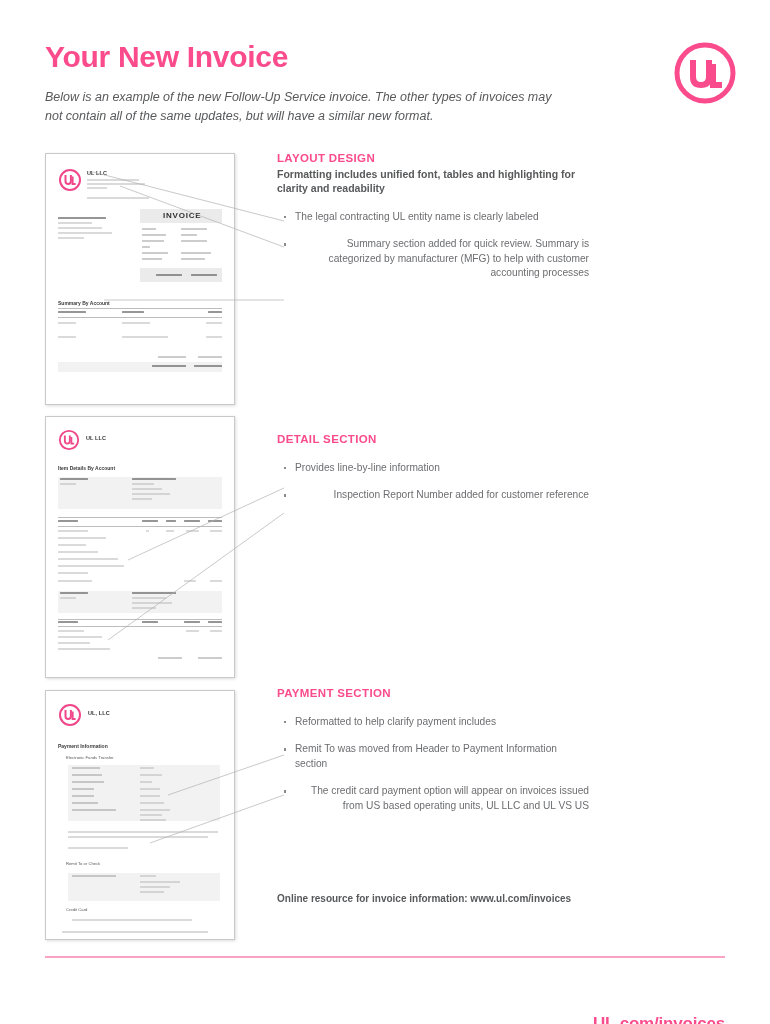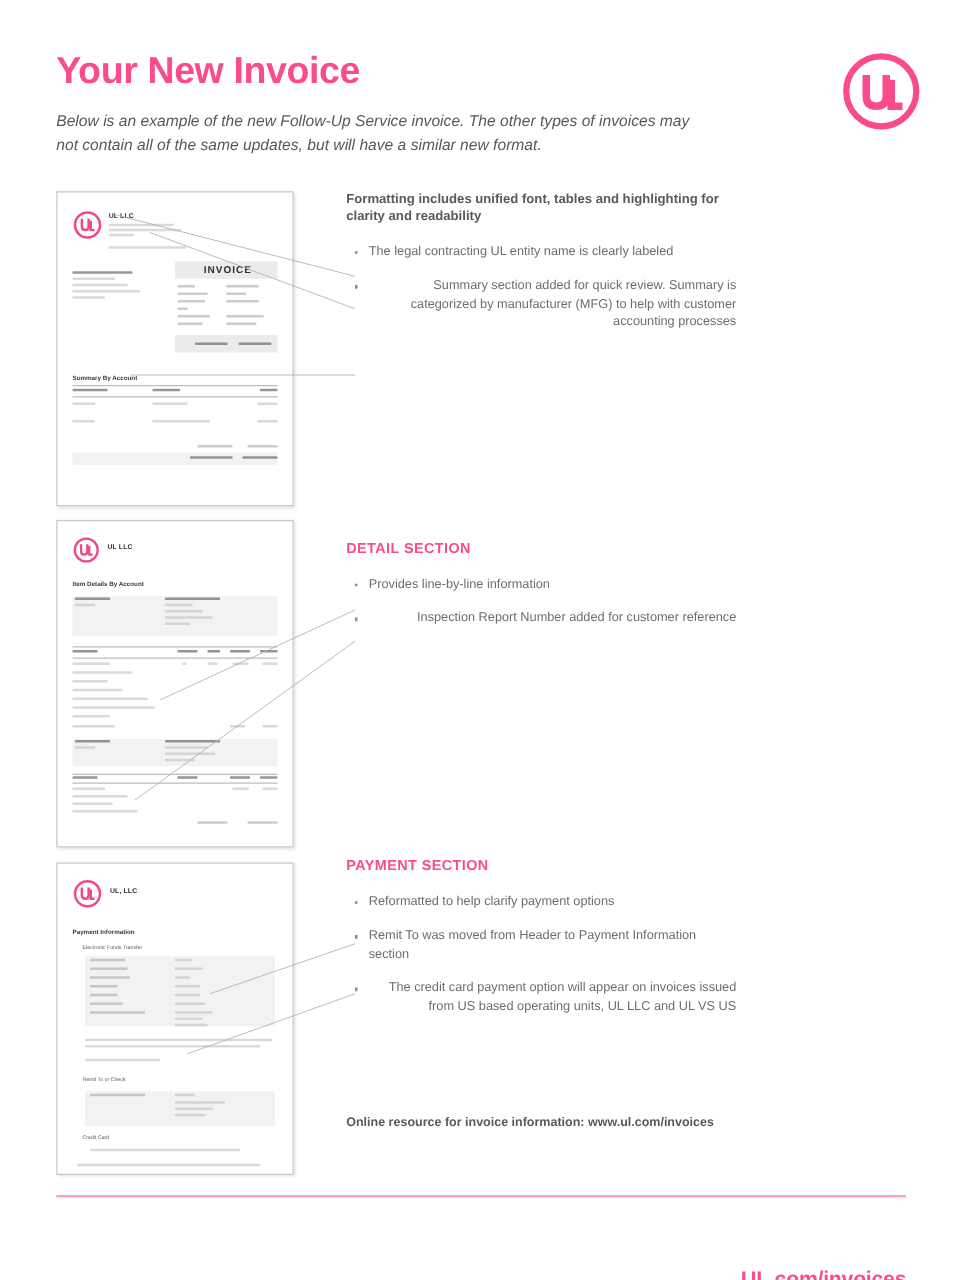--- a/index.html
+++ b/index.html
@@ -397,39 +397,40 @@
 
     <line x1="128" y1="560" x2="284" y2="488"></line>
     <line x1="108" y1="640" x2="284" y2="513"></line>
 
     <line x1="168" y1="795" x2="284" y2="755"></line>
     <line x1="150" y1="843" x2="284" y2="795"></line>
   </g>
 </svg>
 
 <div class="sec" id="sec-1">
+  <h2 class="sec-head">LAYOUT DESIGN</h2>
   <p class="sec-sub">Formatting includes unified font, tables and highlighting for clarity and readability</p>
   <ul class="bullet-list">
     <li class="bullet">The legal contracting UL entity name is clearly labeled</li>
     <li class="bullet">Summary section added for quick review. Summary is categorized by manufacturer (MFG) to help with customer accounting processes</li>
   </ul>
 </div>
 
 <div class="sec" id="sec-2">
   <h2 class="sec-head" style="margin-bottom:16px;">DETAIL SECTION</h2>
   <ul class="bullet-list">
     <li class="bullet">Provides line-by-line information</li>
     <li class="bullet">Inspection Report Number added for customer reference</li>
   </ul>
 </div>
 
 <div class="sec" id="sec-3">
   <h2 class="sec-head" style="margin-bottom:16px;">PAYMENT SECTION</h2>
   <ul class="bullet-list">
-    <li class="bullet">Reformatted to help clarify payment options</li>
+    <li class="bullet">Reformatted to help clarify payment includes</li>
     <li class="bullet">Remit To was moved from Header to Payment Information section</li>
     <li class="bullet">The credit card payment option will appear on invoices issued from US based operating units, UL LLC and UL VS US</li>
   </ul>
 </div>
 
 <div class="sec" id="sec-4" style="width:330px;">
   <p class="sec-note">Online resource for invoice information: www.ul.com/invoices</p>
 </div>
 
 <div class="footer-rule"></div>

